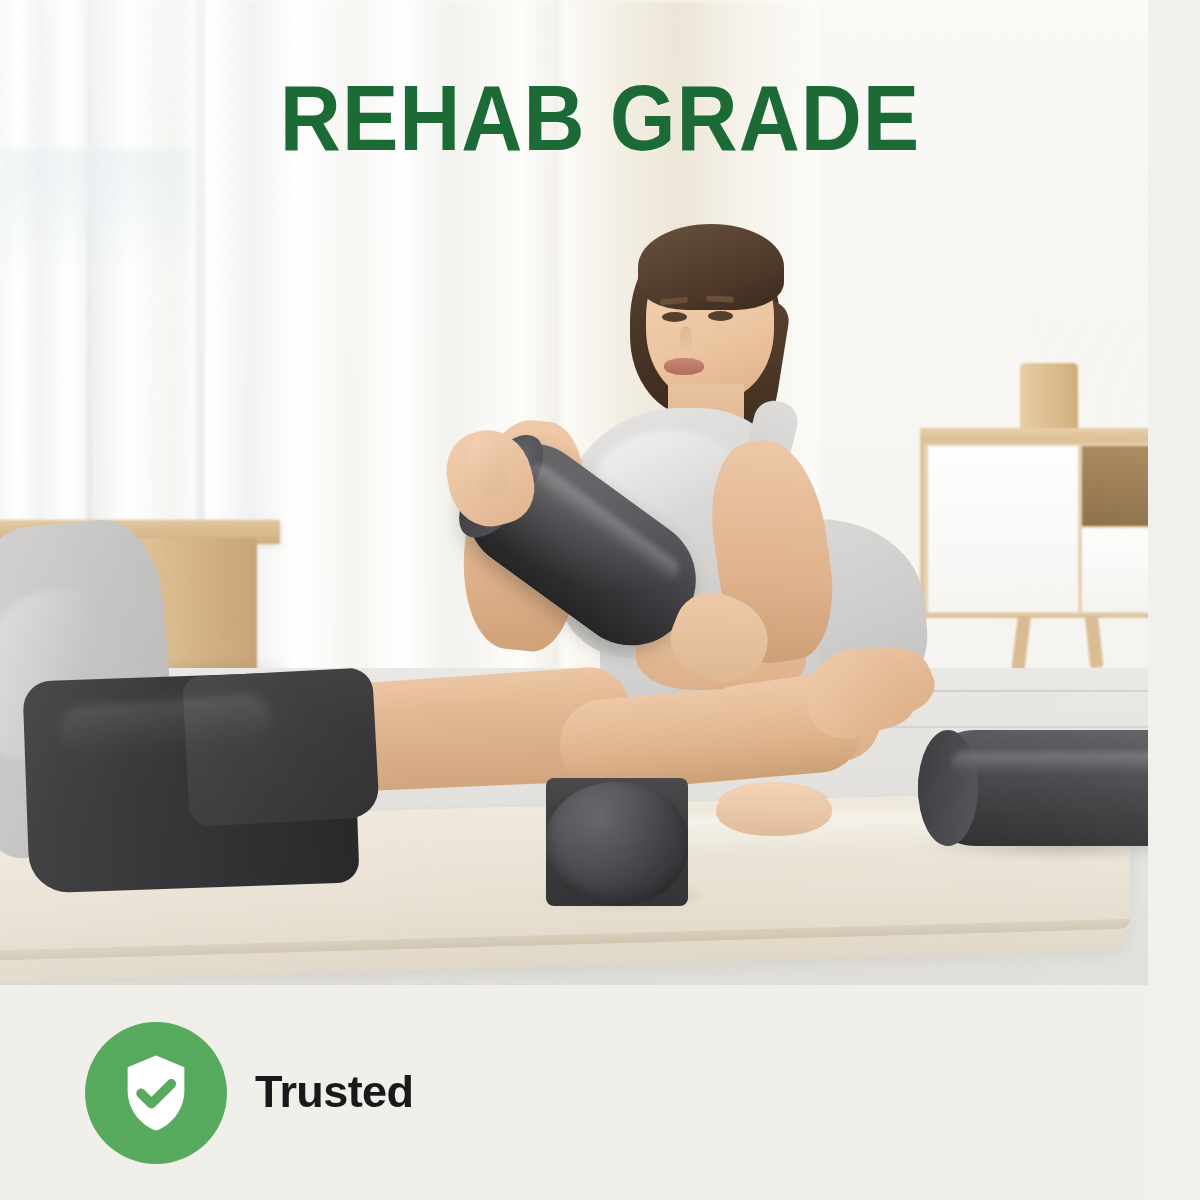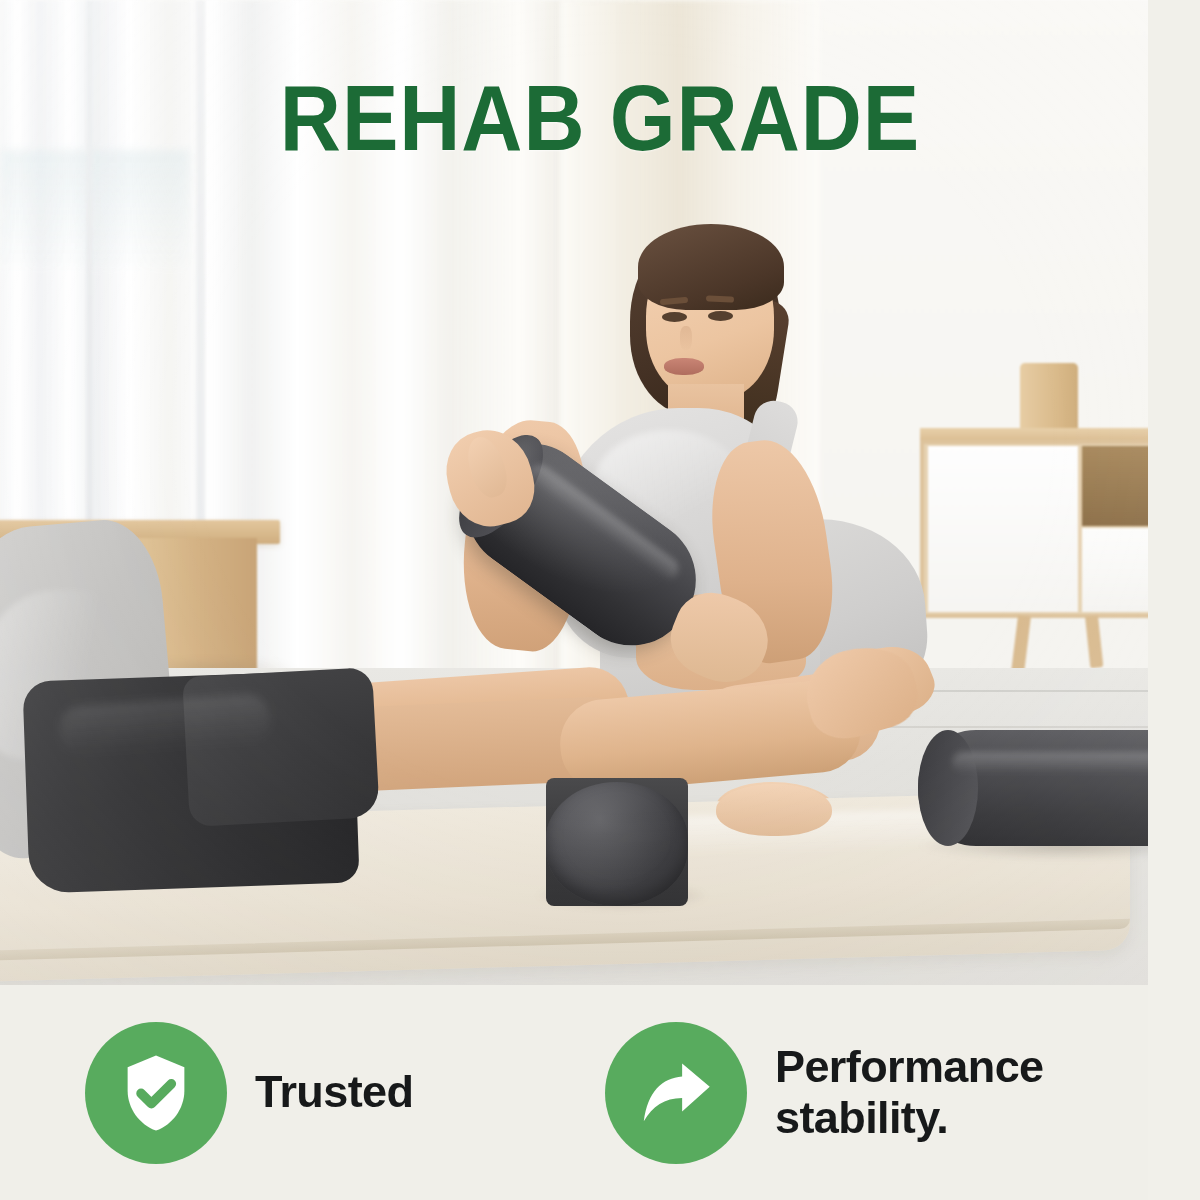--- a/index.html
+++ b/index.html
@@ -560,26 +560,15 @@
         <svg width="92" height="92" viewBox="0 0 24 24" aria-hidden="true">
           <path d="M12 2.2 4.6 5.3v6.1c0 4.6 3.1 8.9 7.4 10.4 4.3-1.5 7.4-5.8 7.4-10.4V5.3L12 2.2z" fill="#ffffff"></path>
           <path d="M8.1 12.1l2.7 2.7 5.2-5.2" fill="none" stroke="#58ab5e" stroke-width="2.5" stroke-linecap="round" stroke-linejoin="round"></path>
         </svg>
       </div>
       <div class="feat-text">
         <div>Trusted</div>
       </div>
     </div>
 
-    <div class="feature f2">
-      <div class="badge">
-        <svg width="92" height="92" viewBox="0 0 24 24" aria-hidden="true">
-          <path d="M13.6 4.3v3.4C8.4 8.1 4.6 11.6 3.6 19.4c2.3-4.1 5.4-6 10-6.1v3.5L20.8 10.4 13.6 4.3z" fill="#ffffff"></path>
-        </svg>
-      </div>
-      <div class="feat-text">
-        <div>Performance</div>
-        <div>stability.</div>
-      </div>
-    </div>
 
   </div>
 </div>
 
 </body></html>

